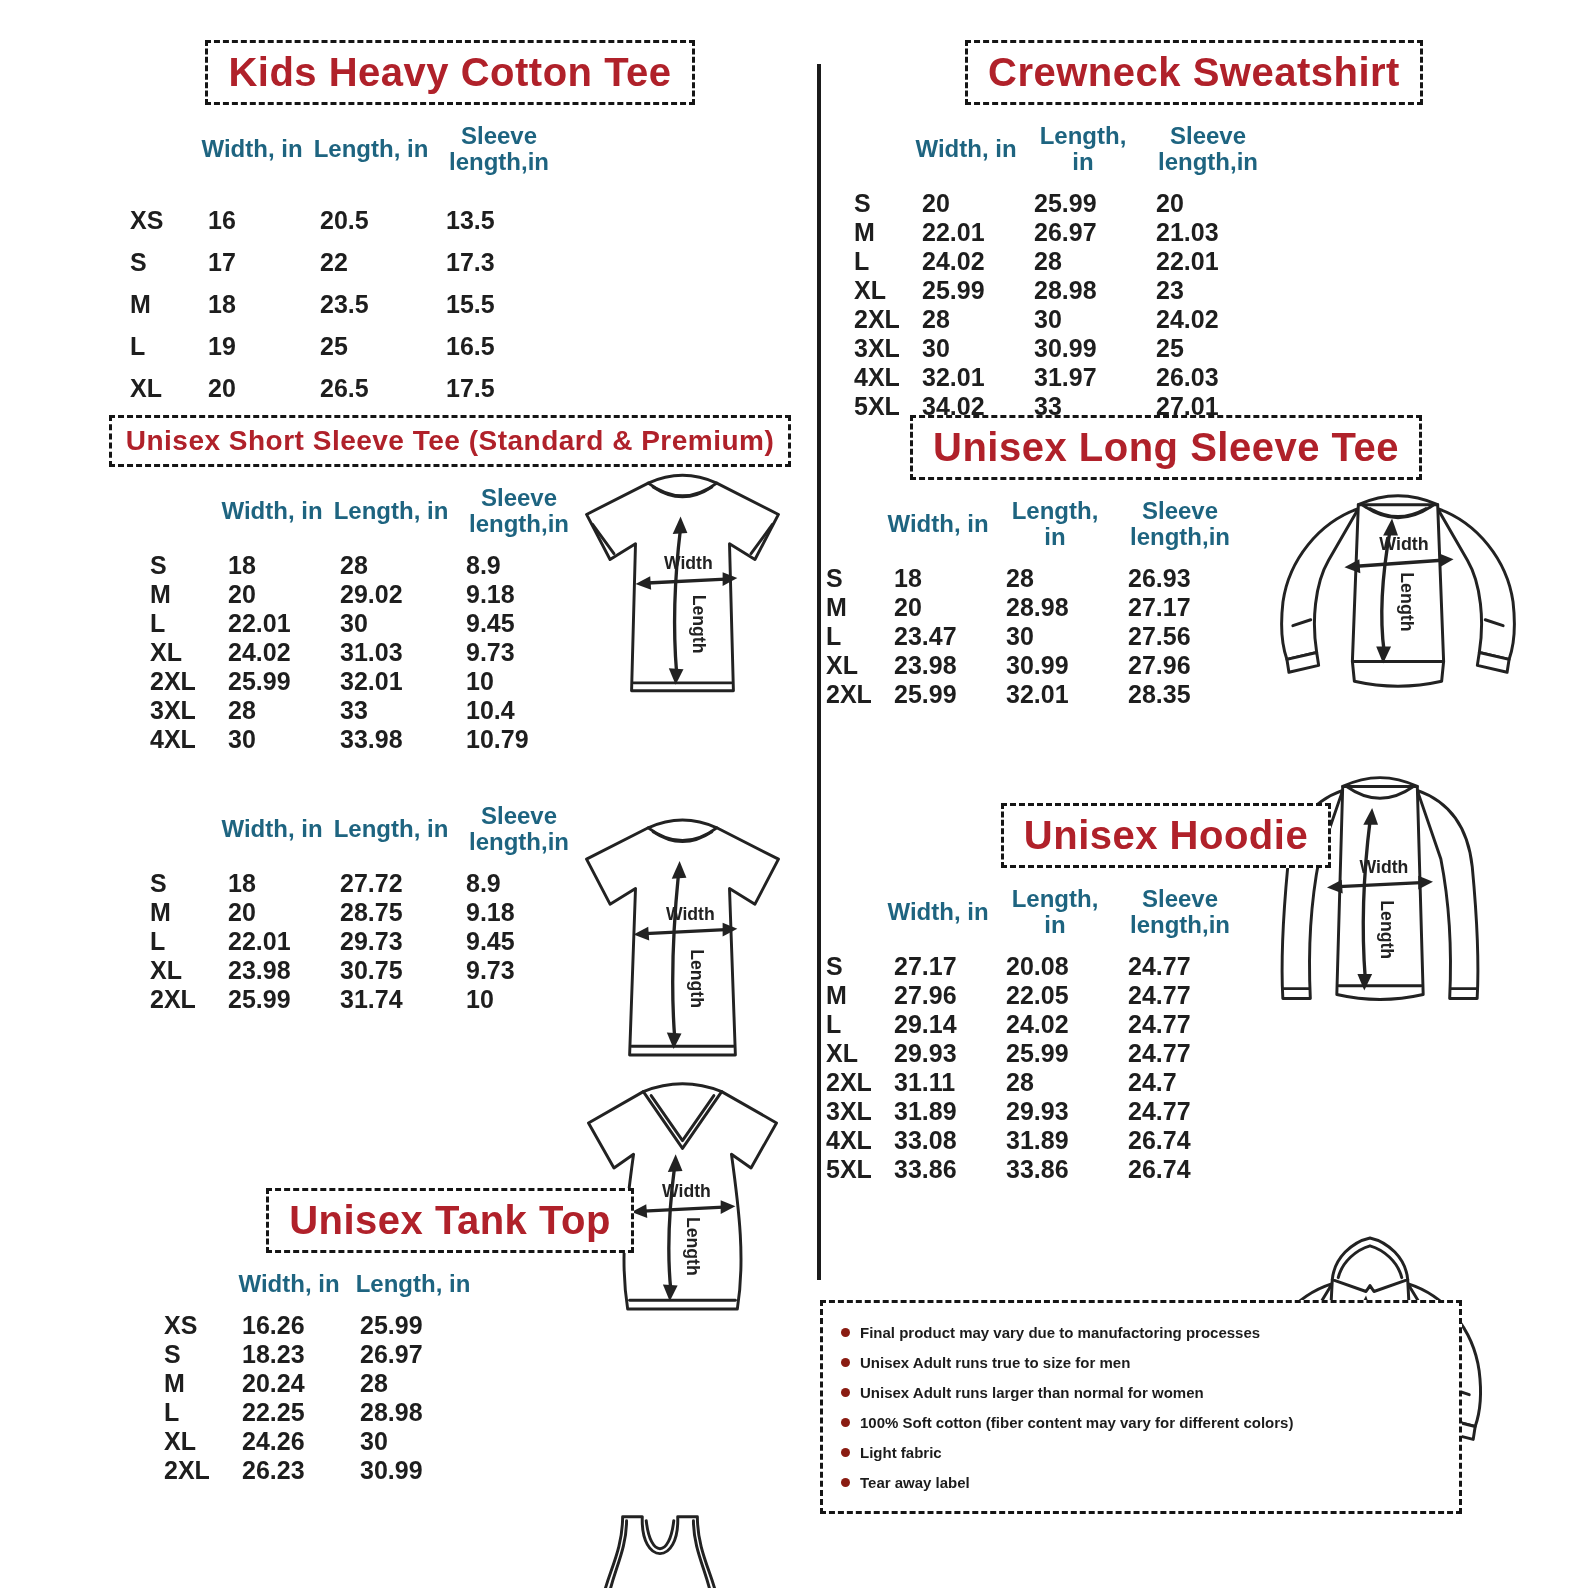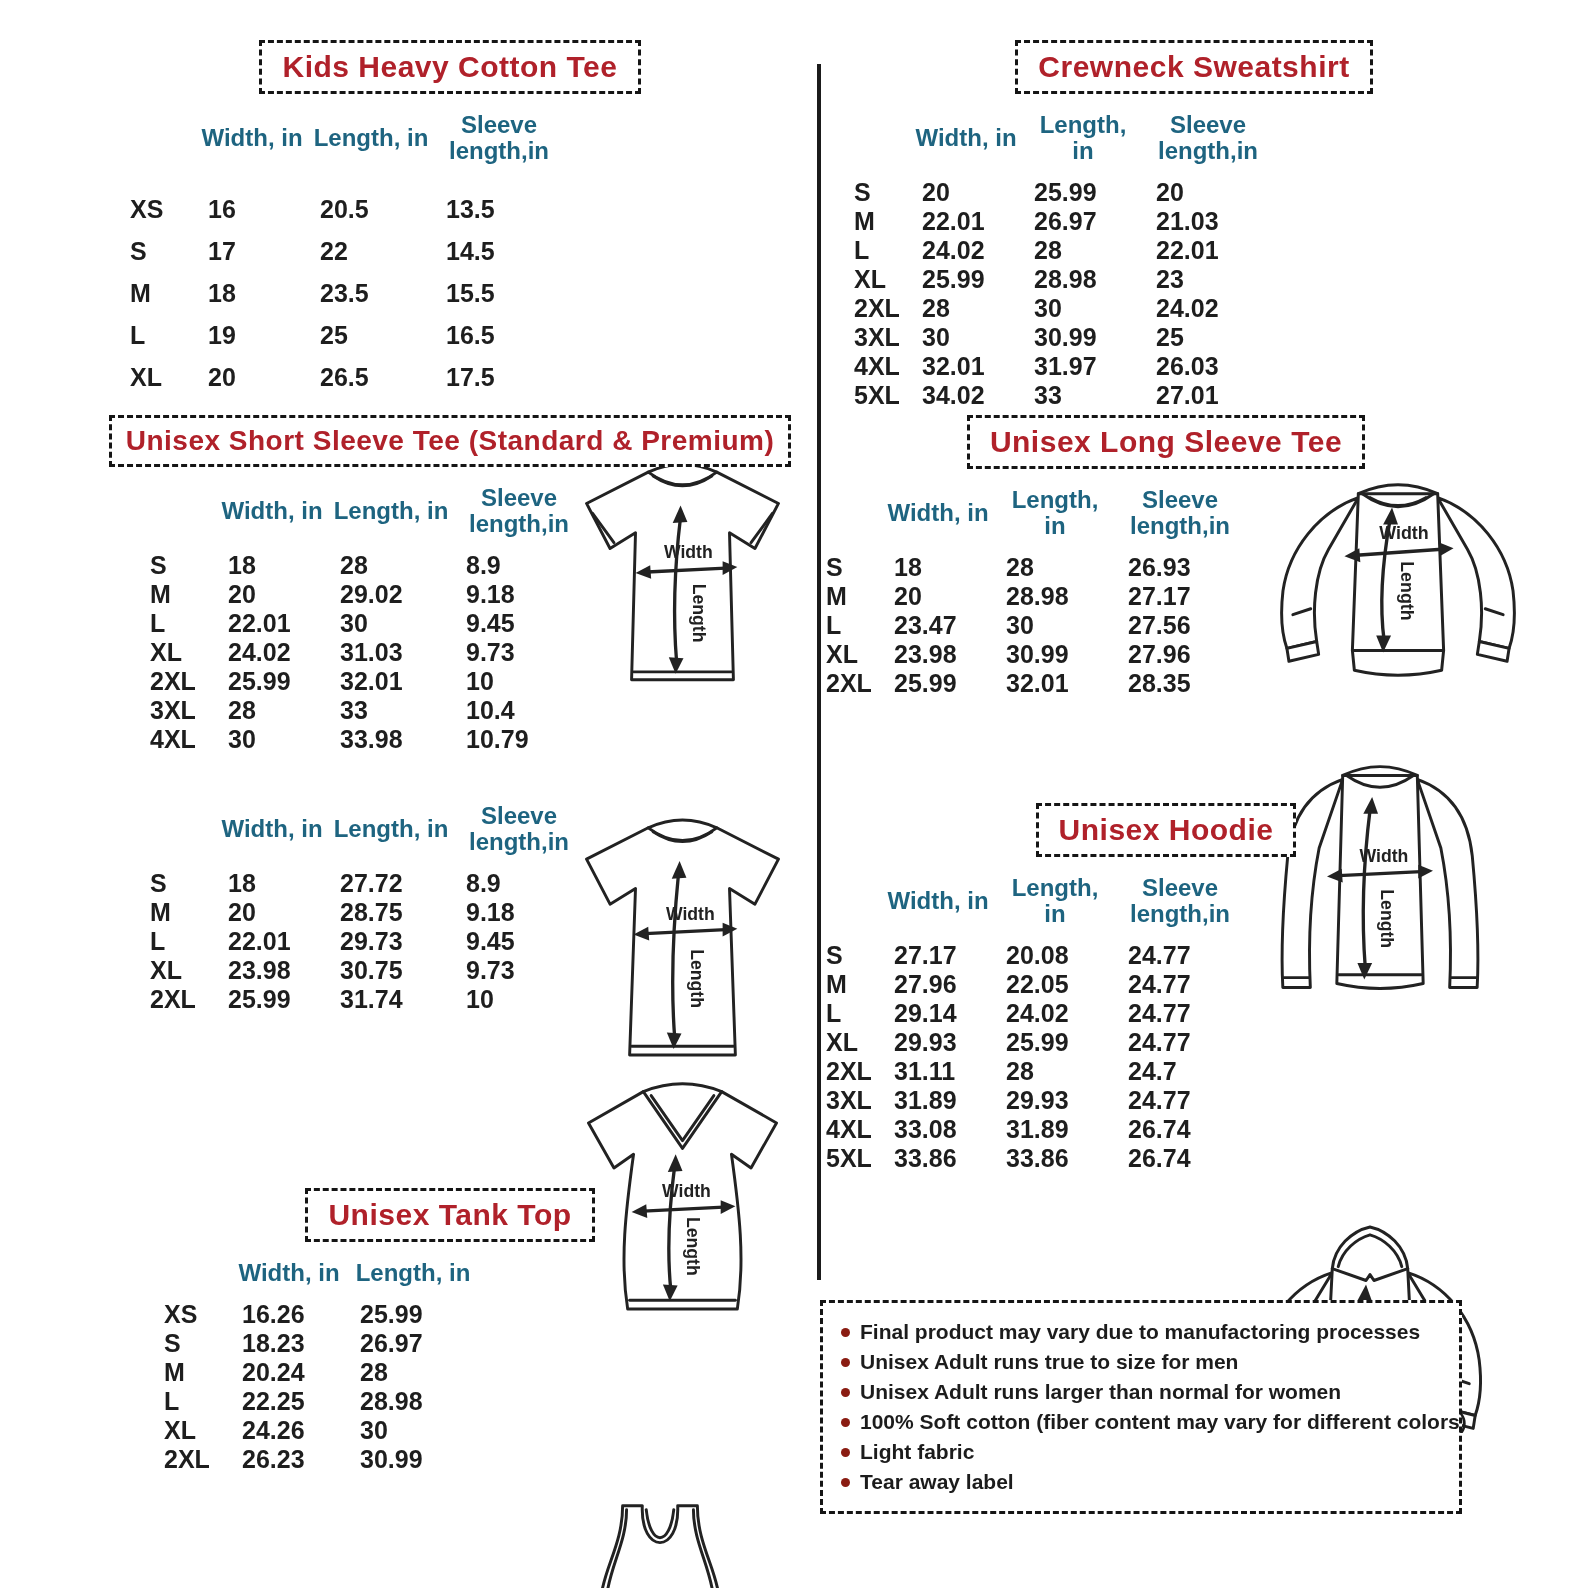--- a/index.html
+++ b/index.html
@@ -4,21 +4,21 @@
 <style>
   html,body{margin:0;padding:0;background:#ffffff;}
   #canvas{
     position:relative;width:1588px;height:1588px;background:#ffffff;overflow:hidden;
     font-family:"Liberation Sans",sans-serif;font-weight:bold;color:#1e1e1e;
   }
   .panel{position:absolute;}
   .title-wrap{text-align:center;margin-bottom:18px;}
   .title-box{
     display:inline-block;border:3px dashed #151515;padding:7px 20px;
-    color:#b0212a;font-size:30px;letter-spacing:.5px;white-space:nowrap;background:#fff;
+    color:#b0212a;font-size:40px;letter-spacing:.5px;white-space:nowrap;background:#fff;
   }
   .content{display:flex;align-items:flex-start;flex-direction:column;}
   .table{flex:0 0 auto;}
   .thead{
     display:grid;grid-template-columns:var(--head-cols);align-items:center;
     margin-left:var(--head-indent);margin-bottom:14px;
   }
   .thead .th{
     color:#1e6480;font-size:24px;line-height:26px;text-align:center;padding:0 4px;
   }
@@ -34,21 +34,21 @@
   .aline{stroke:#222222;stroke-width:3.4;fill:none;stroke-linecap:round;}
   .ahead{fill:#222222;stroke:none;}
   .dlabel{font-family:"Liberation Sans",sans-serif;font-weight:bold;font-size:18px;fill:#222222;}
   #divider{position:absolute;left:817px;top:64px;width:4px;height:1216px;background:#1b1b1b;}
   #notes-box{
     position:absolute;left:820px;top:1300px;width:604px;
     border:3px dashed #151515;padding:14px 16px;background:#fff;
   }
   .note{display:flex;align-items:center;height:30px;}
   .note .dot{width:9px;height:9px;border-radius:50%;background:#8a1c12;margin:0 10px 0 2px;flex:0 0 auto;}
-  .note .note-text{font-size:21px;white-space:nowrap;color:#1c1c1c;}
+  .note .note-text{font-size:15px;white-space:nowrap;color:#1c1c1c;}
 </style>
 </head>
 <body>
 
 <div id="canvas">
 
   <div id="divider"></div>
 
   <section class="panel" style="left:100px;top:40px;width:700px;">
     <div class="title-wrap">
@@ -65,21 +65,21 @@
             <div class="trow">
               <div class="td c0">XS</div>
               <div class="td c1">16</div>
               <div class="td c2">20.5</div>
               <div class="td c3">13.5</div>
             </div>
             <div class="trow">
               <div class="td c0">S</div>
               <div class="td c1">17</div>
               <div class="td c2">22</div>
-              <div class="td c3">14.5</div>
+              <div class="td c3">17.3</div>
             </div>
             <div class="trow">
               <div class="td c0">M</div>
               <div class="td c1">18</div>
               <div class="td c2">23.5</div>
               <div class="td c3">15.5</div>
             </div>
             <div class="trow">
               <div class="td c0">L</div>
               <div class="td c1">19</div>

